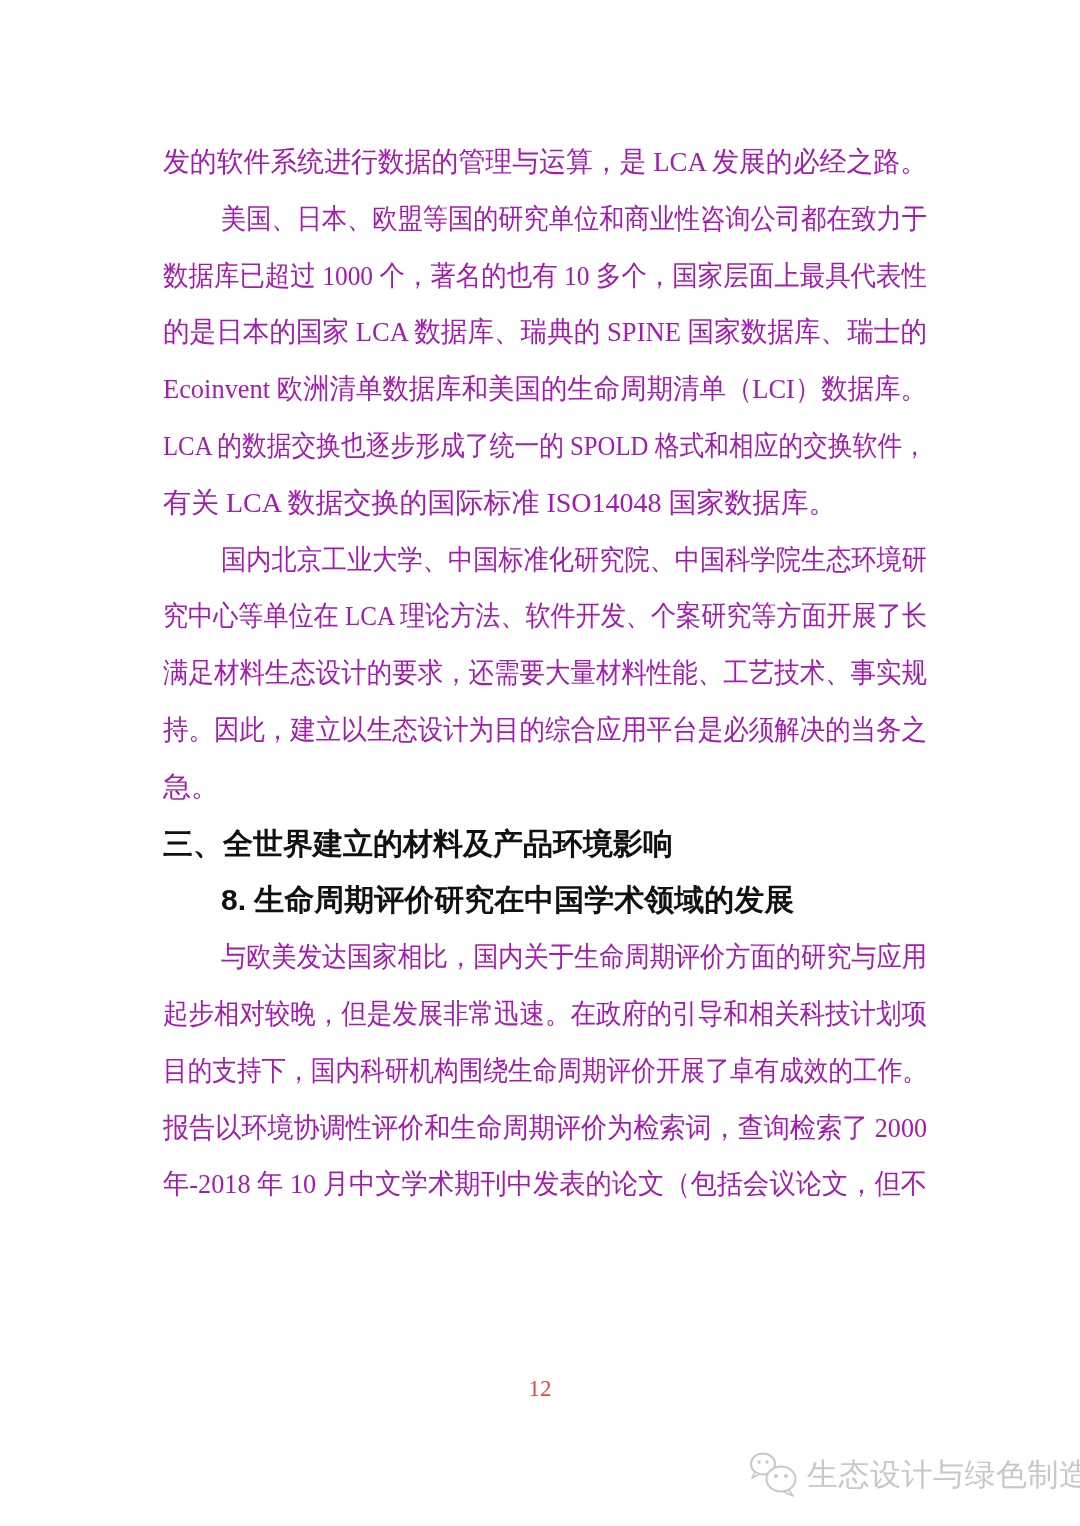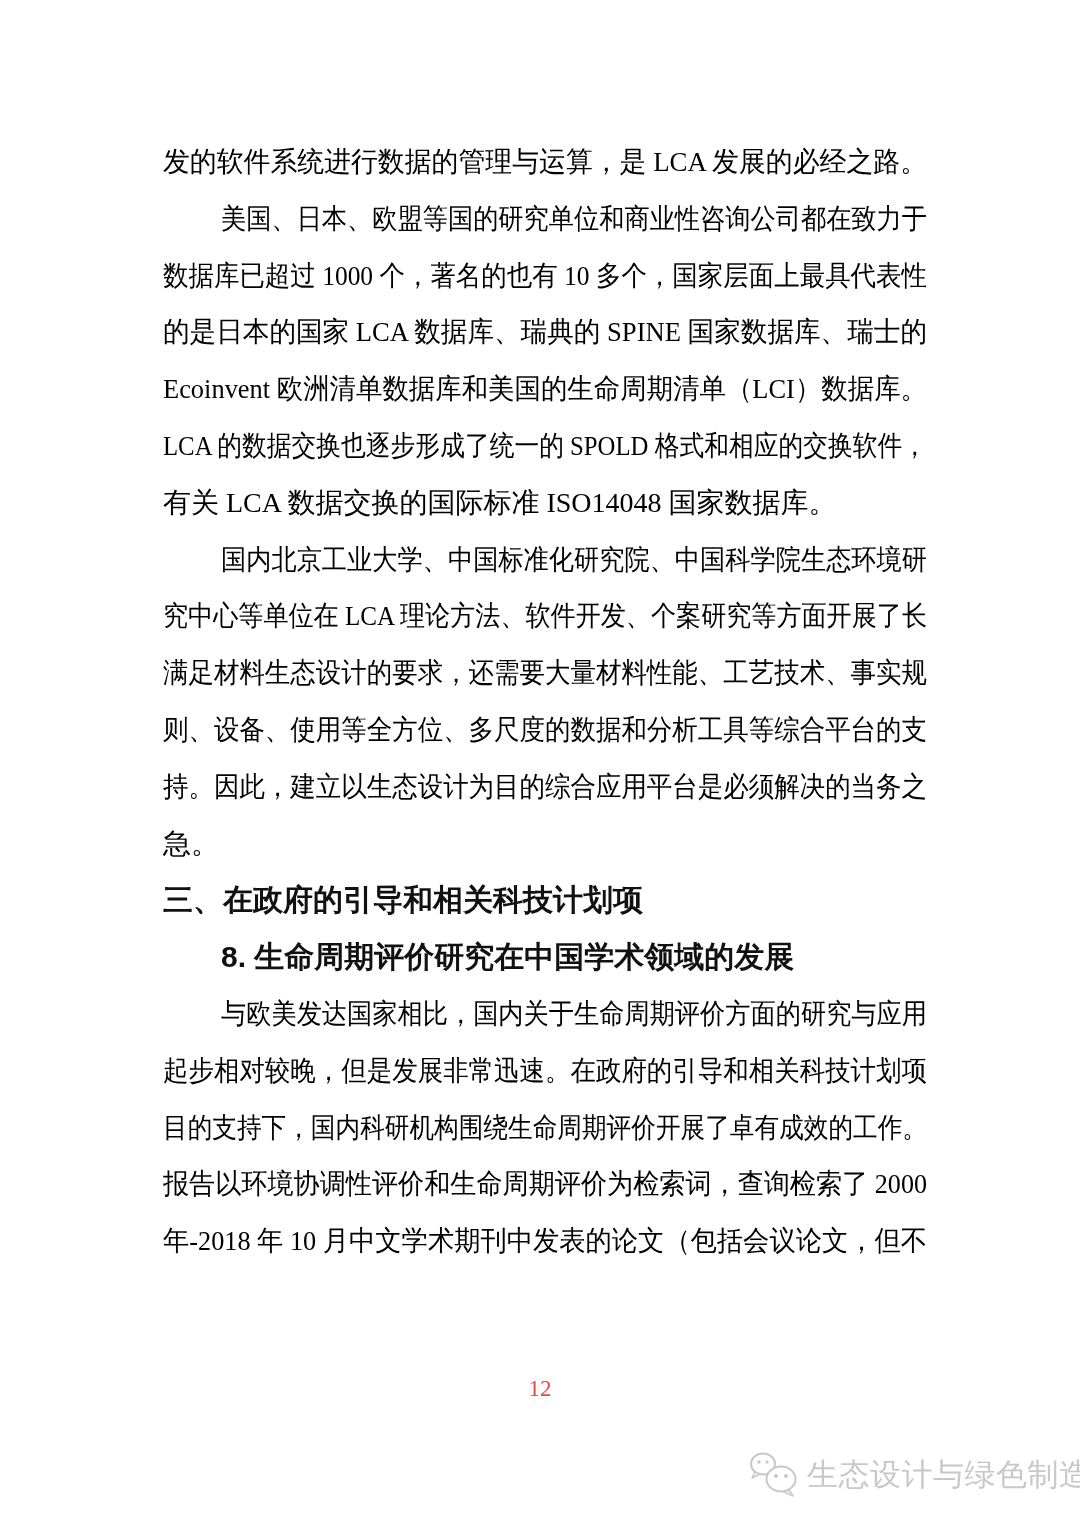--- a/index.html
+++ b/index.html
@@ -18,21 +18,21 @@
   .text-block {
     position: absolute;
     left: 163px;
     top: 134px;
     width: 764px;
   }
   .line {
     height: 56.8px;
     line-height: 56.8px;
     font-size: 28px;
-    color: #000000;
+    color: #a21caf;
     white-space: nowrap;
     overflow: visible;
   }
   .line.indent { padding-left: 58px; }
   .line.heading {
     font-family: "Liberation Sans", "DejaVu Sans", sans-serif;
     font-weight: 700;
     font-size: 30px;
     color: #111111;
   }
@@ -80,24 +80,23 @@
       <div class="line"><span class="fit" style="transform: scaleX(0.959234);">发的软件系统进行数据的管理与运算，是 LCA 发展的必经之路。</span></div>
       <div class="line indent just"><span class="fit" style="transform: scaleX(0.90051);">美国、日本、欧盟等国的研究单位和商业性咨询公司都在致力于</span></div>
       <div class="line just"><span class="fit" style="transform: scaleX(0.909524);">数据库已超过 1000 个，著名的也有 10 多个，国家层面上最具代表性</span></div>
       <div class="line just"><span class="fit" style="transform: scaleX(0.949953);">的是日本的国家 LCA 数据库、瑞典的 SPINE 国家数据库、瑞士的</span></div>
       <div class="line"><span class="fit" style="transform: scaleX(0.943647);">Ecoinvent 欧洲清单数据库和美国的生命周期清单（LCI）数据库。</span></div>
       <div class="line just"><span class="fit" style="transform: scaleX(0.884099);">LCA 的数据交换也逐步形成了统一的 SPOLD 格式和相应的交换软件，</span></div>
       <div class="line"><span class="fit">有关 LCA 数据交换的国际标准 ISO14048 国家数据库。</span></div>
       <div class="line indent just"><span class="fit" style="transform: scaleX(0.90051);">国内北京工业大学、中国标准化研究院、中国科学院生态环境研</span></div>
       <div class="line just"><span class="fit" style="transform: scaleX(0.896221);">究中心等单位在 LCA 理论方法、软件开发、个案研究等方面开展了长</span></div>
       <div class="line just"><span class="fit" style="transform: scaleX(0.909524);">满足材料生态设计的要求，还需要大量材料性能、工艺技术、事实规</span></div>
-      <div class="line just"><span class="fit" style="transform: scaleX(0.909524);">则、设备、使用等全方位、多尺度的数据和分析工具等综合平台的支</span></div>
       <div class="line just"><span class="fit" style="transform: scaleX(0.909524);">持。因此，建立以生态设计为目的综合应用平台是必须解决的当务之</span></div>
       <div class="line"><span class="fit">急。</span></div>
-      <div class="line heading"><span class="fit">三、在政府的引导和相关科技计划项</span></div>
+      <div class="line heading"><span class="fit">三、全世界建立的材料及产品环境影响</span></div>
       <div class="line heading indent"><span class="fit">8.  生命周期评价研究在中国学术领域的发展</span></div>
       <div class="line indent just"><span class="fit" style="transform: scaleX(0.90051);">与欧美发达国家相比，国内关于生命周期评价方面的研究与应用</span></div>
       <div class="line just"><span class="fit" style="transform: scaleX(0.909524);">起步相对较晚，但是发展非常迅速。在政府的引导和相关科技计划项</span></div>
       <div class="line just"><span class="fit" style="transform: scaleX(0.880184);">目的支持下，国内科研机构围绕生命周期评价开展了卓有成效的工作。</span></div>
       <div class="line just"><span class="fit" style="transform: scaleX(0.932845);">报告以环境协调性评价和生命周期评价为检索词，查询检索了 2000</span></div>
       <div class="line just"><span class="fit" style="transform: scaleX(0.938197);">年-2018 年 10 月中文学术期刊中发表的论文（包括会议论文，但不</span></div>
     </div>
 
   <div class="page-number">12</div>
 

